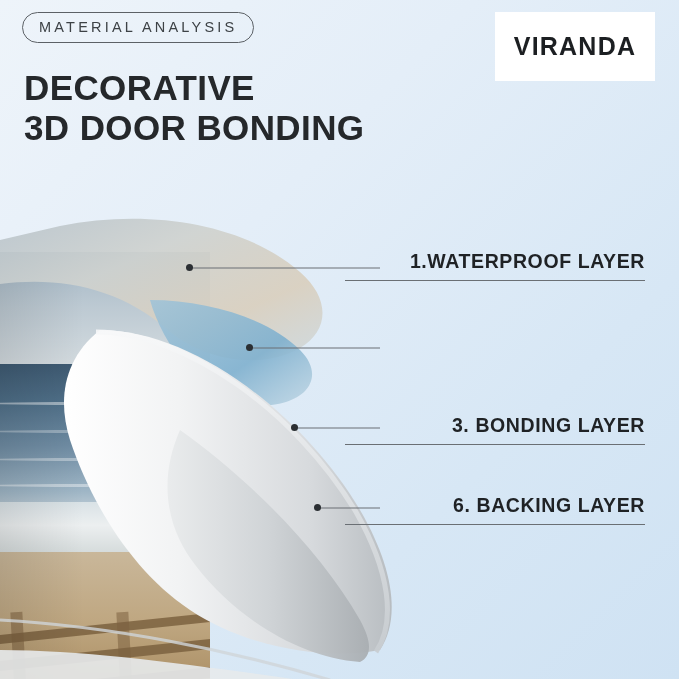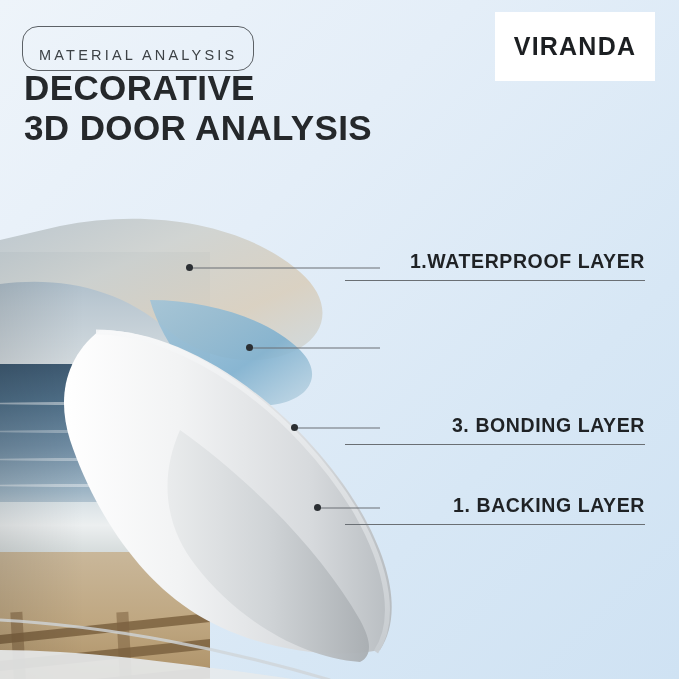--- a/index.html
+++ b/index.html
@@ -17,24 +17,24 @@
     width: 679px;
     height: 679px;
     background: linear-gradient(135deg, #eef4fa 0%, #e4eef8 35%, #d7e7f5 70%, #cfe2f3 100%);
     overflow: hidden;
   }
 
   
   .eyebrow {
     position: absolute;
     left: 22px;
-    top: 26px;
+    top: 12px;
     border: 1.5px solid #5c6166;
     border-radius: 16px;
-    padding: 20px 16px 7px 16px;
+    padding: 6px 16px 7px 16px;
     font-size: 14.5px;
     letter-spacing: 3.2px;
     color: #3d4246;
     font-weight: 400;
     white-space: nowrap;
   }
   .title {
     position: absolute;
     left: 24px;
     top: 68px;
@@ -157,21 +157,21 @@
 </style>
 </head>
 <body>
 
 <div id="page">
 
   <div class="eyebrow">MATERIAL ANALYSIS</div>
 
   <div class="title">
     <span>DECORATIVE</span>
-    <span class="l2">3D DOOR ANALYSIS</span>
+    <span class="l2">3D DOOR BONDING</span>
   </div>
 
   <div class="brandbox">
     <span class="brand">VIRANDA</span>
   </div>
 
   <div class="art">
 
     <div class="photo">
       <div class="sky"></div>
@@ -244,16 +244,16 @@
   </svg>
 
   <div class="dot" style="left:186px; top:264px;"></div>
   <div class="dot" style="left:246px; top:344px;"></div>
   <div class="dot" style="left:291px; top:424px;"></div>
   <div class="dot" style="left:314px; top:504px;"></div>
 
   <div class="callouts">
     <div class="callout c1">1.WATERPROOF LAYER</div>
     <div class="callout c3">3. BONDING LAYER</div>
-    <div class="callout c4">1. BACKING LAYER</div>
+    <div class="callout c4">6. BACKING LAYER</div>
   </div>
 
 </div>
 
 </body></html>

